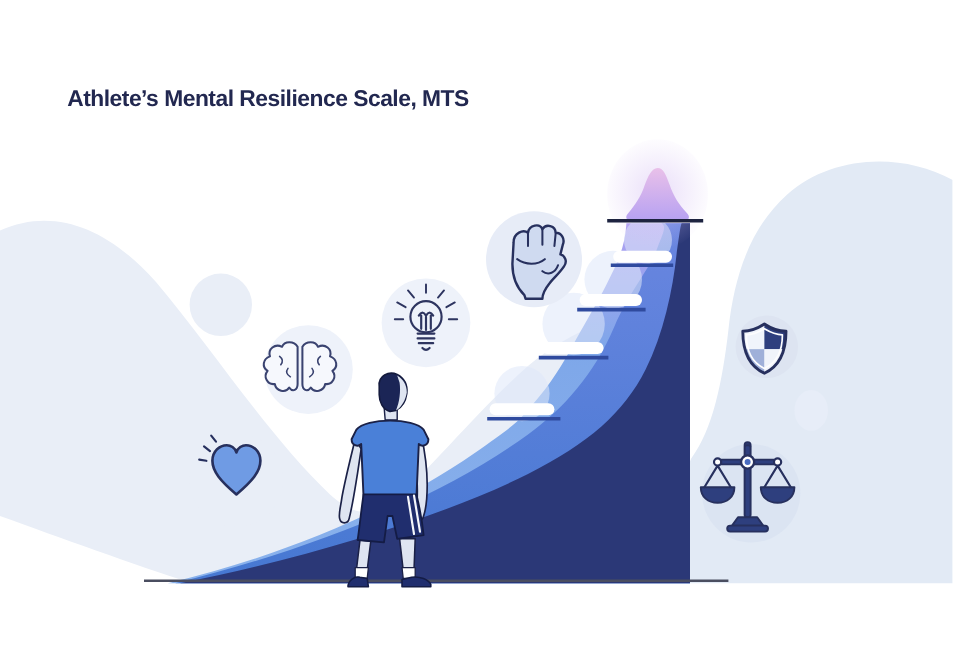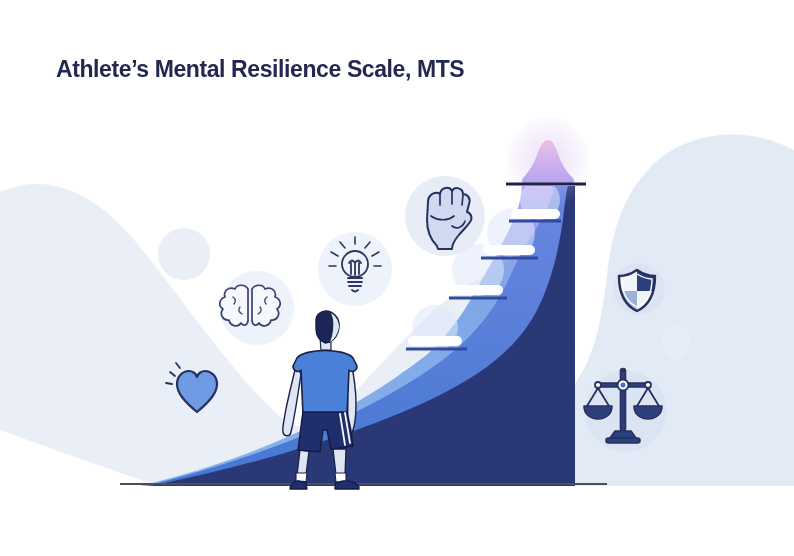--- a/index.html
+++ b/index.html
@@ -5,23 +5,23 @@
   html,body{margin:0;padding:0;background:#ffffff;}
   .page{
     position:relative;
     width:794px;height:556px;
     background:#ffffff;
     overflow:hidden;
     font-family:"Liberation Sans", sans-serif;
   }
   .page-title{
     position:absolute;
-    left:56px;top:56px;
+    left:56px;top:72px;
     margin:0;
-    font-size:23px;
+    font-size:19px;
     font-weight:700;
     letter-spacing:-0.4px;
     color:var(--title-color,#222850);
     white-space:nowrap;
   }
   .illustration{
     position:absolute;inset:0;
   }
   svg{display:block;}
 </style>

